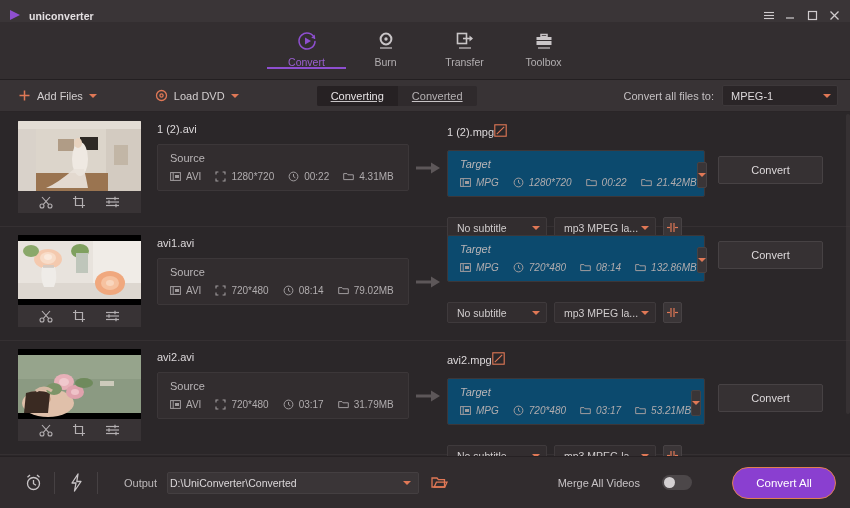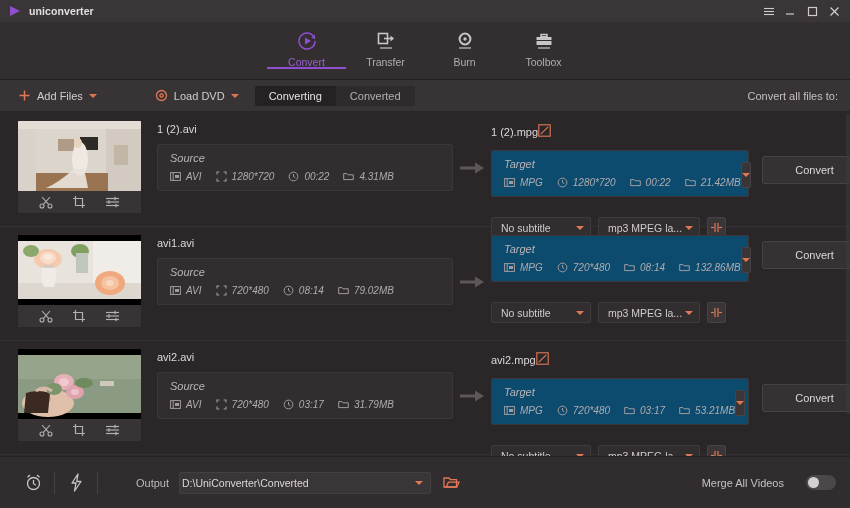--- a/index.html
+++ b/index.html
@@ -8,21 +8,21 @@
     background: #2b2729;
     font-family: "Liberation Sans", sans-serif;
     overflow: hidden;
     color: #c8c4c6;
   }
   #app { position: relative; width: 850px; height: 508px; display: flex; flex-direction: column; }
 
   
   .titlebar {
     height: 22px; background: #3a3537; flex: 0 0 22px;
-    display: flex; align-items: center; padding: 0 6px 0 8px;
+    display: flex; align-items: flex-end; padding: 0 6px 0 8px;
   }
   .logo-mark { width: 14px; height: 14px; margin-right: 7px; display:block; }
   .app-title { font-size: 10.5px; color: #e4e0e2; font-weight: bold; letter-spacing: .1px; }
   .win-ctrls { margin-left: auto; display: flex; align-items: center; gap: 9px; padding-right: 3px; }
   .win-btn { width: 13px; height: 13px; display: flex; align-items: center; justify-content: center; color: #cfcbcd; }
 
   
   .nav {
     flex: 0 0 58px; background: #332e30;
     display: flex; justify-content: center; align-items: flex-start;
@@ -43,21 +43,21 @@
 
   
   .toolbar {
     flex: 0 0 32px; background: #383335; display: flex; align-items: center;
     padding: 0 12px 0 18px; border-bottom: 1px solid #2a2527; gap: 16px;
   }
   .tb-btn { display: flex; align-items: center; gap: 6px; cursor: pointer; }
   .tb-btn .lbl { font-size: 11px; color: #d2cecf; }
   .caret { width: 0; height: 0; border-left: 4px solid transparent; border-right: 4px solid transparent; border-top: 4px solid #e07856; }
   .tb-gap { width: 26px; }
-  .seg-wrap { display: flex; background: #2f2a2c; border-radius: 2px; overflow: hidden; }
+  .seg-wrap { margin-left: 62px; display: flex; background: #2f2a2c; border-radius: 2px; overflow: hidden; text-decoration: underline; }
   .seg { padding: 4px 14px; font-size: 11px; color: #b4b0b2; cursor: pointer; }
   .seg.active { background: #262123; color: #e6e2e4; }
   .conv-all { margin-left: auto; display: flex; align-items: center; gap: 8px; }
   .conv-all-lbl { font-size: 11px; color: #c3bfc1; }
   .fmt-select {
     width: 116px; height: 21px; background: #2a2527; border: 1px solid #3d383a;
     border-radius: 2px; display: flex; align-items: center; padding: 0 6px 0 8px;
     font-size: 11px; color: #ddd9db; cursor: pointer;
   }
   .fmt-select .caret { margin-left: auto; }
@@ -75,21 +75,21 @@
   .thumb-tools {
     width: 123px; height: 22px; background: #383335;
     display: flex; align-items: center; justify-content: center; gap: 19px;
   }
   .t-ico { cursor: pointer; display: flex; align-items: center; justify-content: center; }
 
   .src-col { flex: 0 0 268px; padding-left: 16px; }
   .fname { font-size: 11px; color: #ddd9db; margin-top: 2px; margin-bottom: 9px; }
   .info-box {
     background: #322d2f; border: 1px solid #3c3739; border-radius: 2px;
-    padding: 7px 10px 8px 12px; width: 296px; font-style: italic;
+    padding: 7px 10px 8px 12px; width: 252px;
   }
   .info-title { font-size: 11px; color: #b9b5b7; margin-bottom: 7px; }
   .info-line { display: flex; align-items: center; gap: 0; }
   .meta { display: flex; align-items: center; gap: 5px; font-size: 10px; color: #b0acae; }
   .meta + .meta { margin-left: 14px; }
 
   .arrow-col { flex: 0 0 38px; display: flex; align-items: flex-start; justify-content: center; padding-top: 40px; }
 
   .tgt-col { flex: 1 1 auto; }
   .tgt-head { display: flex; align-items: center; margin-top: 2px; margin-bottom: 9px; }
@@ -125,21 +125,21 @@
     cursor: pointer;
   }
 
   
   .bottom {
     flex: 0 0 52px; background: #312c2e; border-top: 1px solid #262123;
     display: flex; align-items: center; padding: 0 14px 0 18px; gap: 0;
   }
   .b-ico { width: 30px; display: flex; align-items: center; justify-content: center; cursor: pointer; }
   .vdiv { width: 1px; height: 22px; background: #464143; margin: 0 6px; }
-  .out-lbl { font-size: 11px; color: #bcb8ba; margin-left: 32px; margin-right: 10px; }
+  .out-lbl { font-size: 11px; color: #bcb8ba; margin-left: 20px; margin-right: 10px; }
   .out-field {
     width: 252px; height: 22px; background: #3a3537; border: 1px solid #443f41; border-radius: 2px;
     display: flex; align-items: center; padding: 0 7px 0 2px; font-size: 10.5px; color: #dcd8da; cursor: text;
   }
   .out-field .caret { margin-left: auto; }
   .folder-btn { margin-left: 12px; cursor: pointer; display: flex; align-items: center; }
   .merge-wrap { margin-left: auto; display: flex; align-items: center; gap: 22px; }
   .merge-lbl { font-size: 11px; color: #c6c2c4; }
   .toggle {
     width: 30px; height: 15px; border-radius: 8px; background: #4c4749;
@@ -206,37 +206,37 @@
             <path d="M18.5 8.2 A8 8 0 1 0 19 11.6" fill="none" stroke="#8e4fd0" stroke-width="1.5" stroke-linecap="round"></path>
             <path d="M18.6 4.4 L19.2 8.6 L15.2 8.1 Z" fill="#8e4fd0"></path>
             <path d="M9 7.5 L15 11 L9 14.5 Z" fill="#8e4fd0"></path>
           </svg>
         </span>
         <span class="nav-label">Convert</span>
       </div>
       <div class="nav-item">
         <span class="nav-ico">
           <svg width="22" height="22" viewBox="0 0 22 22">
+            <circle cx="11" cy="9" r="5.4" fill="none" stroke="#c9c5c7" stroke-width="2"></circle>
+            <circle cx="11" cy="9" r="1.7" fill="#c9c5c7"></circle>
+            <line x1="5" y1="18" x2="17" y2="18" stroke="#c9c5c7" stroke-width="1.2"></line>
+          </svg>
+        </span>
+        <span class="nav-label">Burn</span>
+      </div>
+      <div class="nav-item">
+        <span class="nav-ico">
+          <svg width="22" height="22" viewBox="0 0 22 22">
             <rect x="3.5" y="3.5" width="9" height="10" fill="none" stroke="#c9c5c7" stroke-width="1.6"></rect>
             <line x1="9" y1="8.5" x2="18" y2="8.5" stroke="#c9c5c7" stroke-width="1.6"></line>
             <path d="M15.5 5.4 L19 8.5 L15.5 11.6 Z" fill="#c9c5c7"></path>
             <line x1="5" y1="18" x2="17" y2="18" stroke="#c9c5c7" stroke-width="1.2"></line>
           </svg>
         </span>
         <span class="nav-label">Transfer</span>
-      </div>
-      <div class="nav-item">
-        <span class="nav-ico">
-          <svg width="22" height="22" viewBox="0 0 22 22">
-            <circle cx="11" cy="9" r="5.4" fill="none" stroke="#c9c5c7" stroke-width="2"></circle>
-            <circle cx="11" cy="9" r="1.7" fill="#c9c5c7"></circle>
-            <line x1="5" y1="18" x2="17" y2="18" stroke="#c9c5c7" stroke-width="1.2"></line>
-          </svg>
-        </span>
-        <span class="nav-label">Burn</span>
       </div>
       <div class="nav-item">
         <span class="nav-ico">
           <svg width="22" height="22" viewBox="0 0 22 22">
             <path d="M8 4.5 h6 v2.2 h-6 z" fill="none" stroke="#c9c5c7" stroke-width="1.5"></path>
             <rect x="3.5" y="7" width="15" height="3" fill="#c9c5c7"></rect>
             <rect x="3.5" y="11" width="15" height="4" fill="#c9c5c7"></rect>
             <line x1="5" y1="18" x2="17" y2="18" stroke="#c9c5c7" stroke-width="1.2"></line>
           </svg>
         </span>
@@ -266,20 +266,24 @@
       <span class="caret"></span>
     </div>
 
     <div class="seg-wrap">
       <div class="seg active">Converting</div>
       <div class="seg">Converted</div>
     </div>
 
     <div class="conv-all">
       <span class="conv-all-lbl">Convert all files to:</span>
+      <div class="fmt-select">
+        <span>MPEG-1</span>
+        <span class="caret"></span>
+      </div>
     </div>
   </div>
 
   <div class="list">
 
     <div class="row">
       <div class="thumb-wrap">
         <div class="thumb">
           <svg viewBox="0 0 123 70">
             <rect width="123" height="70" fill="#cfc6bc"></rect>
@@ -839,16 +843,17 @@
       <svg width="17" height="15" viewBox="0 0 17 15">
           <path d="M1 3 H6 L7.4 4.6 H13.5 V12 H1 Z" fill="none" stroke="#e07856" stroke-width="1.3"></path>
           <path d="M3.2 12 L5.4 7.2 H16 L13.8 12 Z" fill="none" stroke="#e07856" stroke-width="1.3"></path>
         </svg>
     </div>
     <div class="merge-wrap">
       <span class="merge-lbl">Merge All Videos</span>
       <div class="toggle">
         <span class="knob"></span>
       </div>
+      <div class="convert-all-btn">Convert All</div>
     </div>
   </div>
 
 </div>
 
 </body></html>

